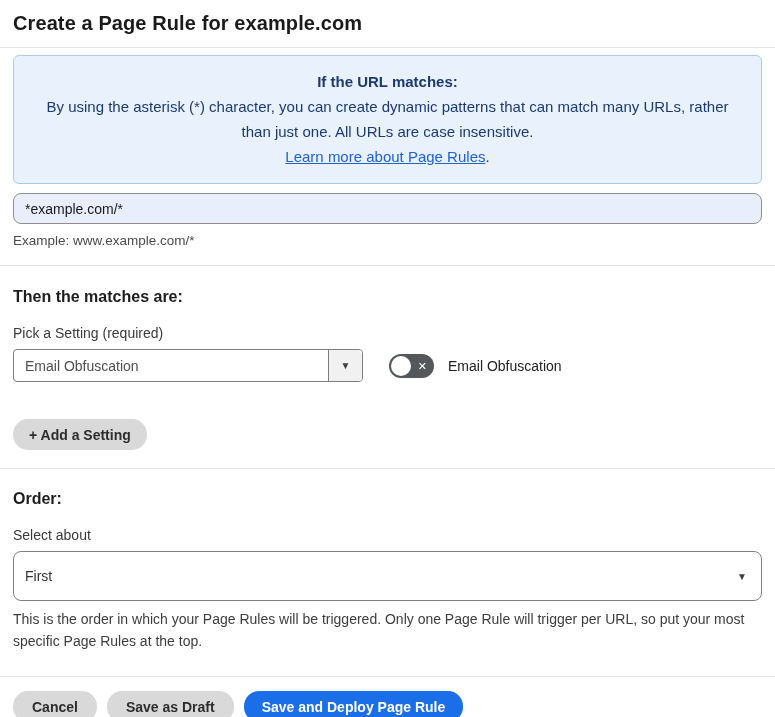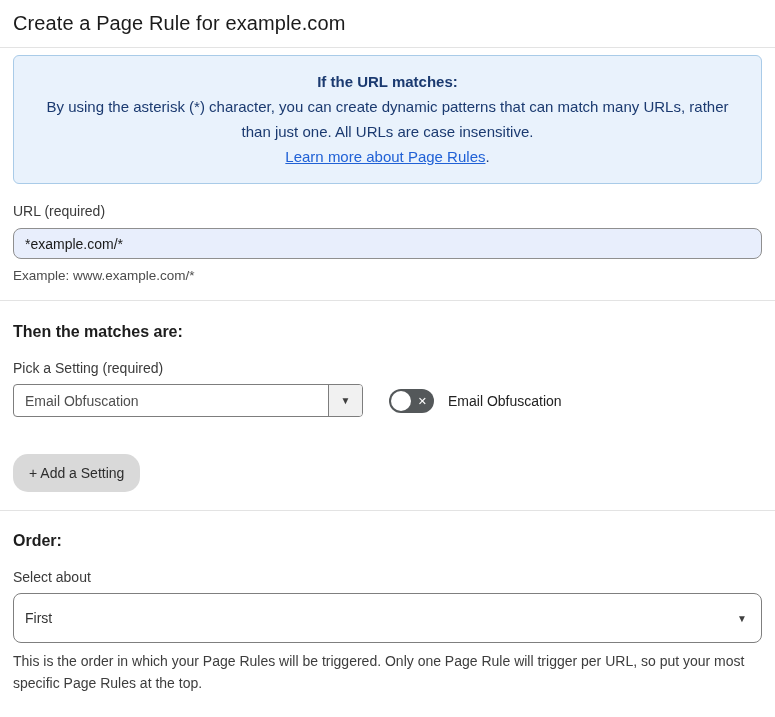--- a/index.html
+++ b/index.html
@@ -9,21 +9,21 @@
     font-family: "Liberation Sans", sans-serif;
     color: #1d1d1d;
     overflow: hidden;
   }
   .container { padding: 0 13px; }
 
   .page-title {
     margin-top: 11px;
     font-size: 20px;
     line-height: 25px;
-    font-weight: 400;
+    font-weight: 700;
     color: #1b1b1b;
     letter-spacing: 0.1px;
   }
 
   .divider {
     height: 1px;
     background: #e3e3e3;
     width: 775px;
     margin-left: -13px;
   }
@@ -153,21 +153,22 @@
     font-size: 14px;
     color: #222222;
   }
 
   .btn {
     border: none;
     border-radius: 15px;
     font-size: 14px;
     font-family: "Liberation Sans", sans-serif;
     cursor: pointer;
-    height: 38px;
+    height: 31px;
+    font-weight: bold;
   }
   .btn-gray {
     background: #d9d9d9;
     color: #2d2d2d;
   }
   .btn-blue {
     background: #1a6ee8;
     color: #ffffff;
   }
   .add-setting-btn {
@@ -218,21 +219,20 @@
   <h1 class="page-title">Create a Page Rule for example.com</h1>
 
   <div class="divider divider-1"></div>
 
   <div class="info-box">
     <div class="info-heading">If the URL matches:</div>
     <div class="info-body">By using the asterisk (*) character, you can create dynamic patterns that can match many URLs, rather than just one. All URLs are case insensitive.</div>
     <div><span class="info-link">Learn more about Page Rules</span><span>.</span></div>
   </div>
 
-  <div class="field-label">URL (required)</div>
   <input class="url-input" type="text" value="*example.com/*" style="">
   <div class="helper-text">Example: www.example.com/*</div>
 
   <div class="divider divider-2"></div>
 
   <div class="section-heading settings-heading">Then the matches are:</div>
 
   <div class="field-label">Pick a Setting (required)</div>
 
   <div class="setting-row">

